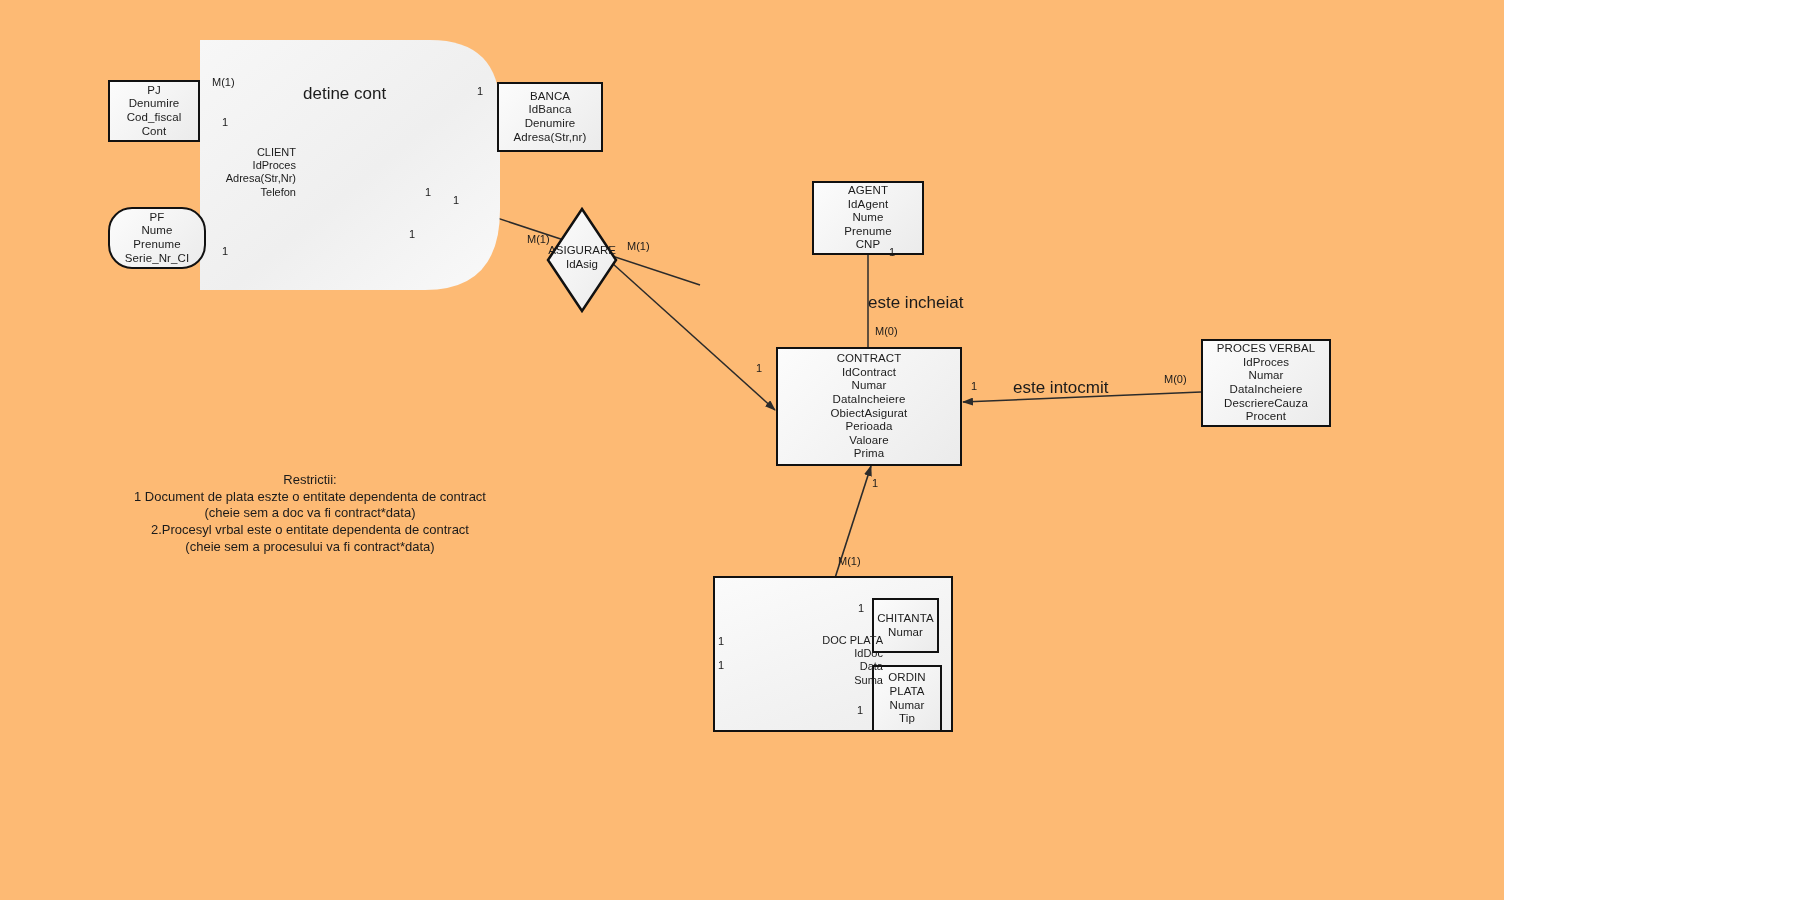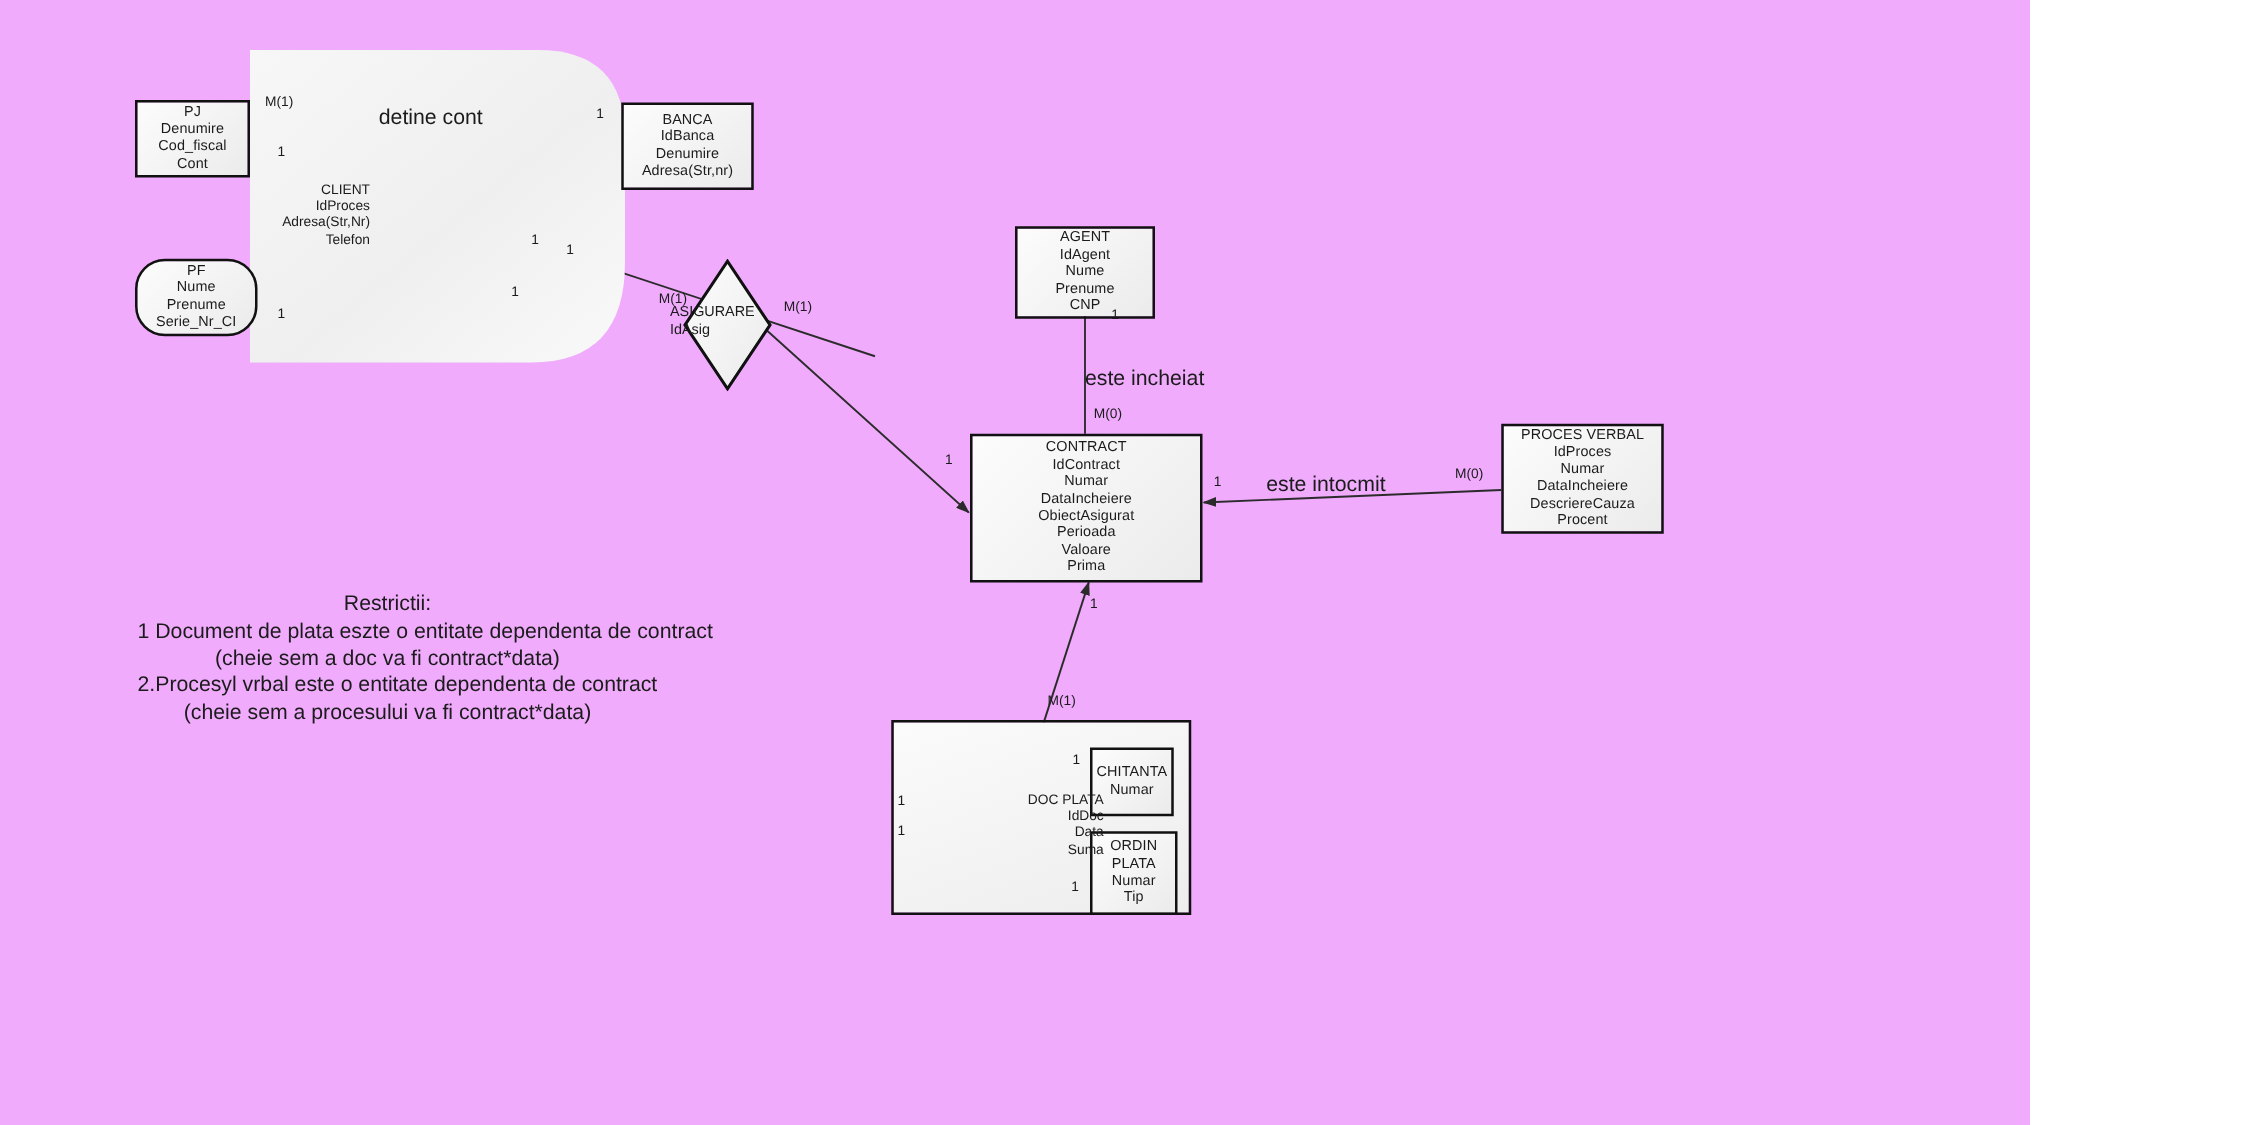--- a/index.html
+++ b/index.html
@@ -10,23 +10,23 @@
   }
   body {
     font-family: "Liberation Sans", sans-serif;
     width: 1800px;
     height: 900px;
     overflow: hidden;
     position: relative;
   }
   #canvas {
     position: relative;
-    width: 1624px;
+    width: 1504px;
     height: 900px;
-    background: #f0abfc;
+    background: #fdba74;
   }
   #edges {
     position: absolute;
     left: 0; top: 0;
     width: 1800px;
     height: 900px;
     pointer-events: none;
   }
   .entity {
     position: absolute;
@@ -54,20 +54,21 @@
     z-index: 2;
   }
 
   .diamond-wrap {
     position: absolute;
     z-index: 3;
   }
   .diamond-label {
     position: absolute;
     width: 100%;
+    text-align: center;
     font-size: 11.5px;
     color: #1b1b1b;
     line-height: 1.2;
     z-index: 4;
     pointer-events: none;
   }
   .card {
     position: absolute;
     font-size: 11px;
     color: #1b1b1b;
@@ -81,21 +82,21 @@
     white-space: nowrap;
     z-index: 4;
   }
   .cluster-blob {
     position: absolute;
     z-index: 1;
     pointer-events: none;
   }
   .restrictii {
     position: absolute;
-    font-size: 17px;
+    font-size: 13px;
     color: #1b1b1b;
     text-align: center;
     line-height: 1.28;
     z-index: 4;
     white-space: nowrap;
   }
   .inner-label {
     position: absolute;
     font-size: 11px;
     color: #1b1b1b;

